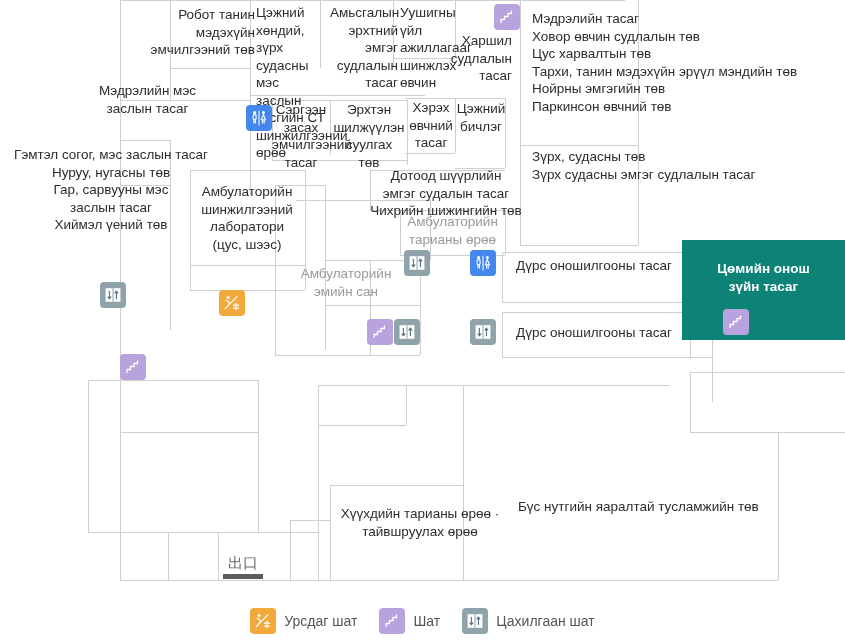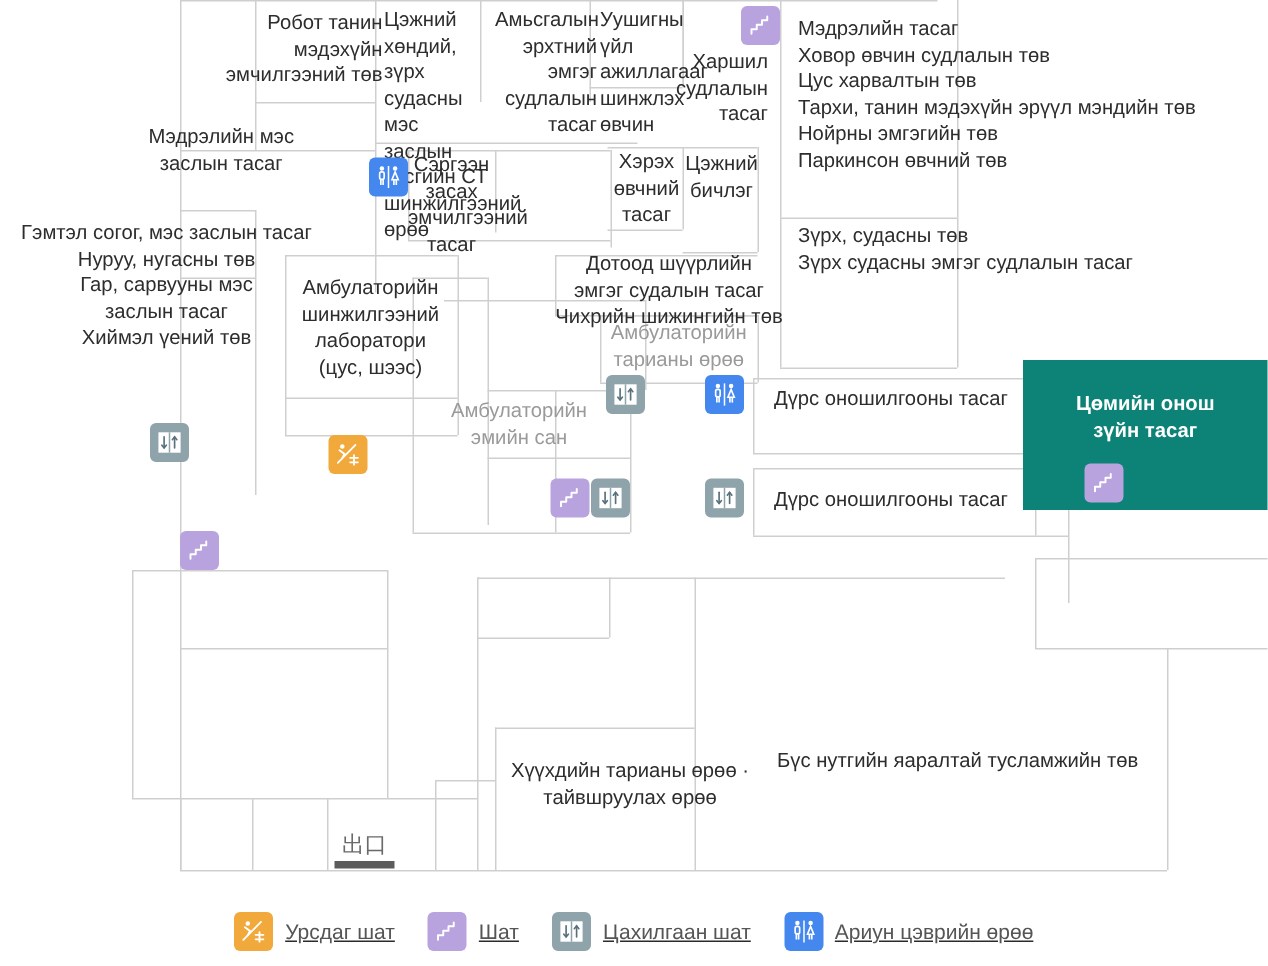--- a/index.html
+++ b/index.html
@@ -71,21 +71,21 @@
     font-size:15px;line-height:15px;color:#6a6a6a;
     font-family:"DejaVu Sans",sans-serif;
   }
   #exit-marker .exit-bar{
     width:40px;height:5px;background:#5c5c5c;margin:3px auto 0;
   }
 
   
   #legend{
     position:absolute;left:0;bottom:0;width:845px;height:46px;
-    display:flex;align-items:center;justify-content:center;gap:22px;text-decoration:underline;
+    display:flex;align-items:center;justify-content:center;gap:22px;
   }
   .legend-item{display:flex;align-items:center;gap:8px;}
   .legend-item .legend-text{
     font-size:14px;color:#555;white-space:nowrap;
   }
 </style>
 </head>
 <body>
 
 <div id="map-root">
@@ -223,20 +223,24 @@
 Нуруу, нугасны төв
 Гар, сарвууны мэс
 заслын тасаг
 Хиймэл үений төв</div>
 
   <div class="lbl c" style="left:272px;top:101px;width:58px;">Сэргээн
 засах
 эмчилгээний
 тасаг</div>
 
+  <div class="lbl c" style="left:330px;top:101px;width:78px;">Эрхтэн
+шилжүүлэн
+суулгах
+төв</div>
 
   <div class="lbl c" style="left:406px;top:99px;width:50px;">Хэрэх
 өвчний
 тасаг</div>
 
   <div class="lbl c" style="left:456px;top:100px;width:50px;">Цэжний
 бичлэг</div>
 
   <div class="lbl c" style="left:355px;top:167px;width:182px;">Дотоод шүүрлийн
 эмгэг судалын тасаг
@@ -430,30 +434,14 @@
           <line x1="5.4" y1="5.2" x2="5.4" y2="12.4"></line>
           <polyline points="3.9,10.8 5.4,12.6 6.9,10.8" fill="none"></polyline>
           <line x1="12.4" y1="12.6" x2="12.4" y2="5.4"></line>
           <polyline points="10.9,7.1 12.4,5.2 13.9,7.1" fill="none"></polyline>
         </g>
       </svg>
     </span>
     <span class="legend-text">Цахилгаан шат</span>
   </div>
 
-  <div class="legend-item">
-    <span class="poi toilet" style="position:relative;">
-      <svg width="18" height="18" viewBox="0 0 18 18" aria-hidden="true">
-        <circle cx="4.6" cy="3.4" r="1.5" fill="#fff"></circle>
-        <rect x="3.1" y="5.6" width="3" height="5" rx="1.2" fill="none" stroke="#fff" stroke-width="1.1"></rect>
-        <line x1="3.9" y1="10.6" x2="3.9" y2="14.4" stroke="#fff" stroke-width="1.1"></line>
-        <line x1="5.4" y1="10.6" x2="5.4" y2="14.4" stroke="#fff" stroke-width="1.1"></line>
-        <line x1="9" y1="1.6" x2="9" y2="16.4" stroke="#fff" stroke-width="1"></line>
-        <circle cx="13.4" cy="3.4" r="1.5" fill="#fff"></circle>
-        <path d="M11.3 10.8 L13.4 5.6 L15.5 10.8 Z" fill="none" stroke="#fff" stroke-width="1.1"></path>
-        <line x1="12.6" y1="10.9" x2="12.6" y2="14.4" stroke="#fff" stroke-width="1.1"></line>
-        <line x1="14.2" y1="10.9" x2="14.2" y2="14.4" stroke="#fff" stroke-width="1.1"></line>
-      </svg>
-    </span>
-    <span class="legend-text">Ариун цэврийн өрөө</span>
-  </div>
 
 </div>
 
 </body></html>

